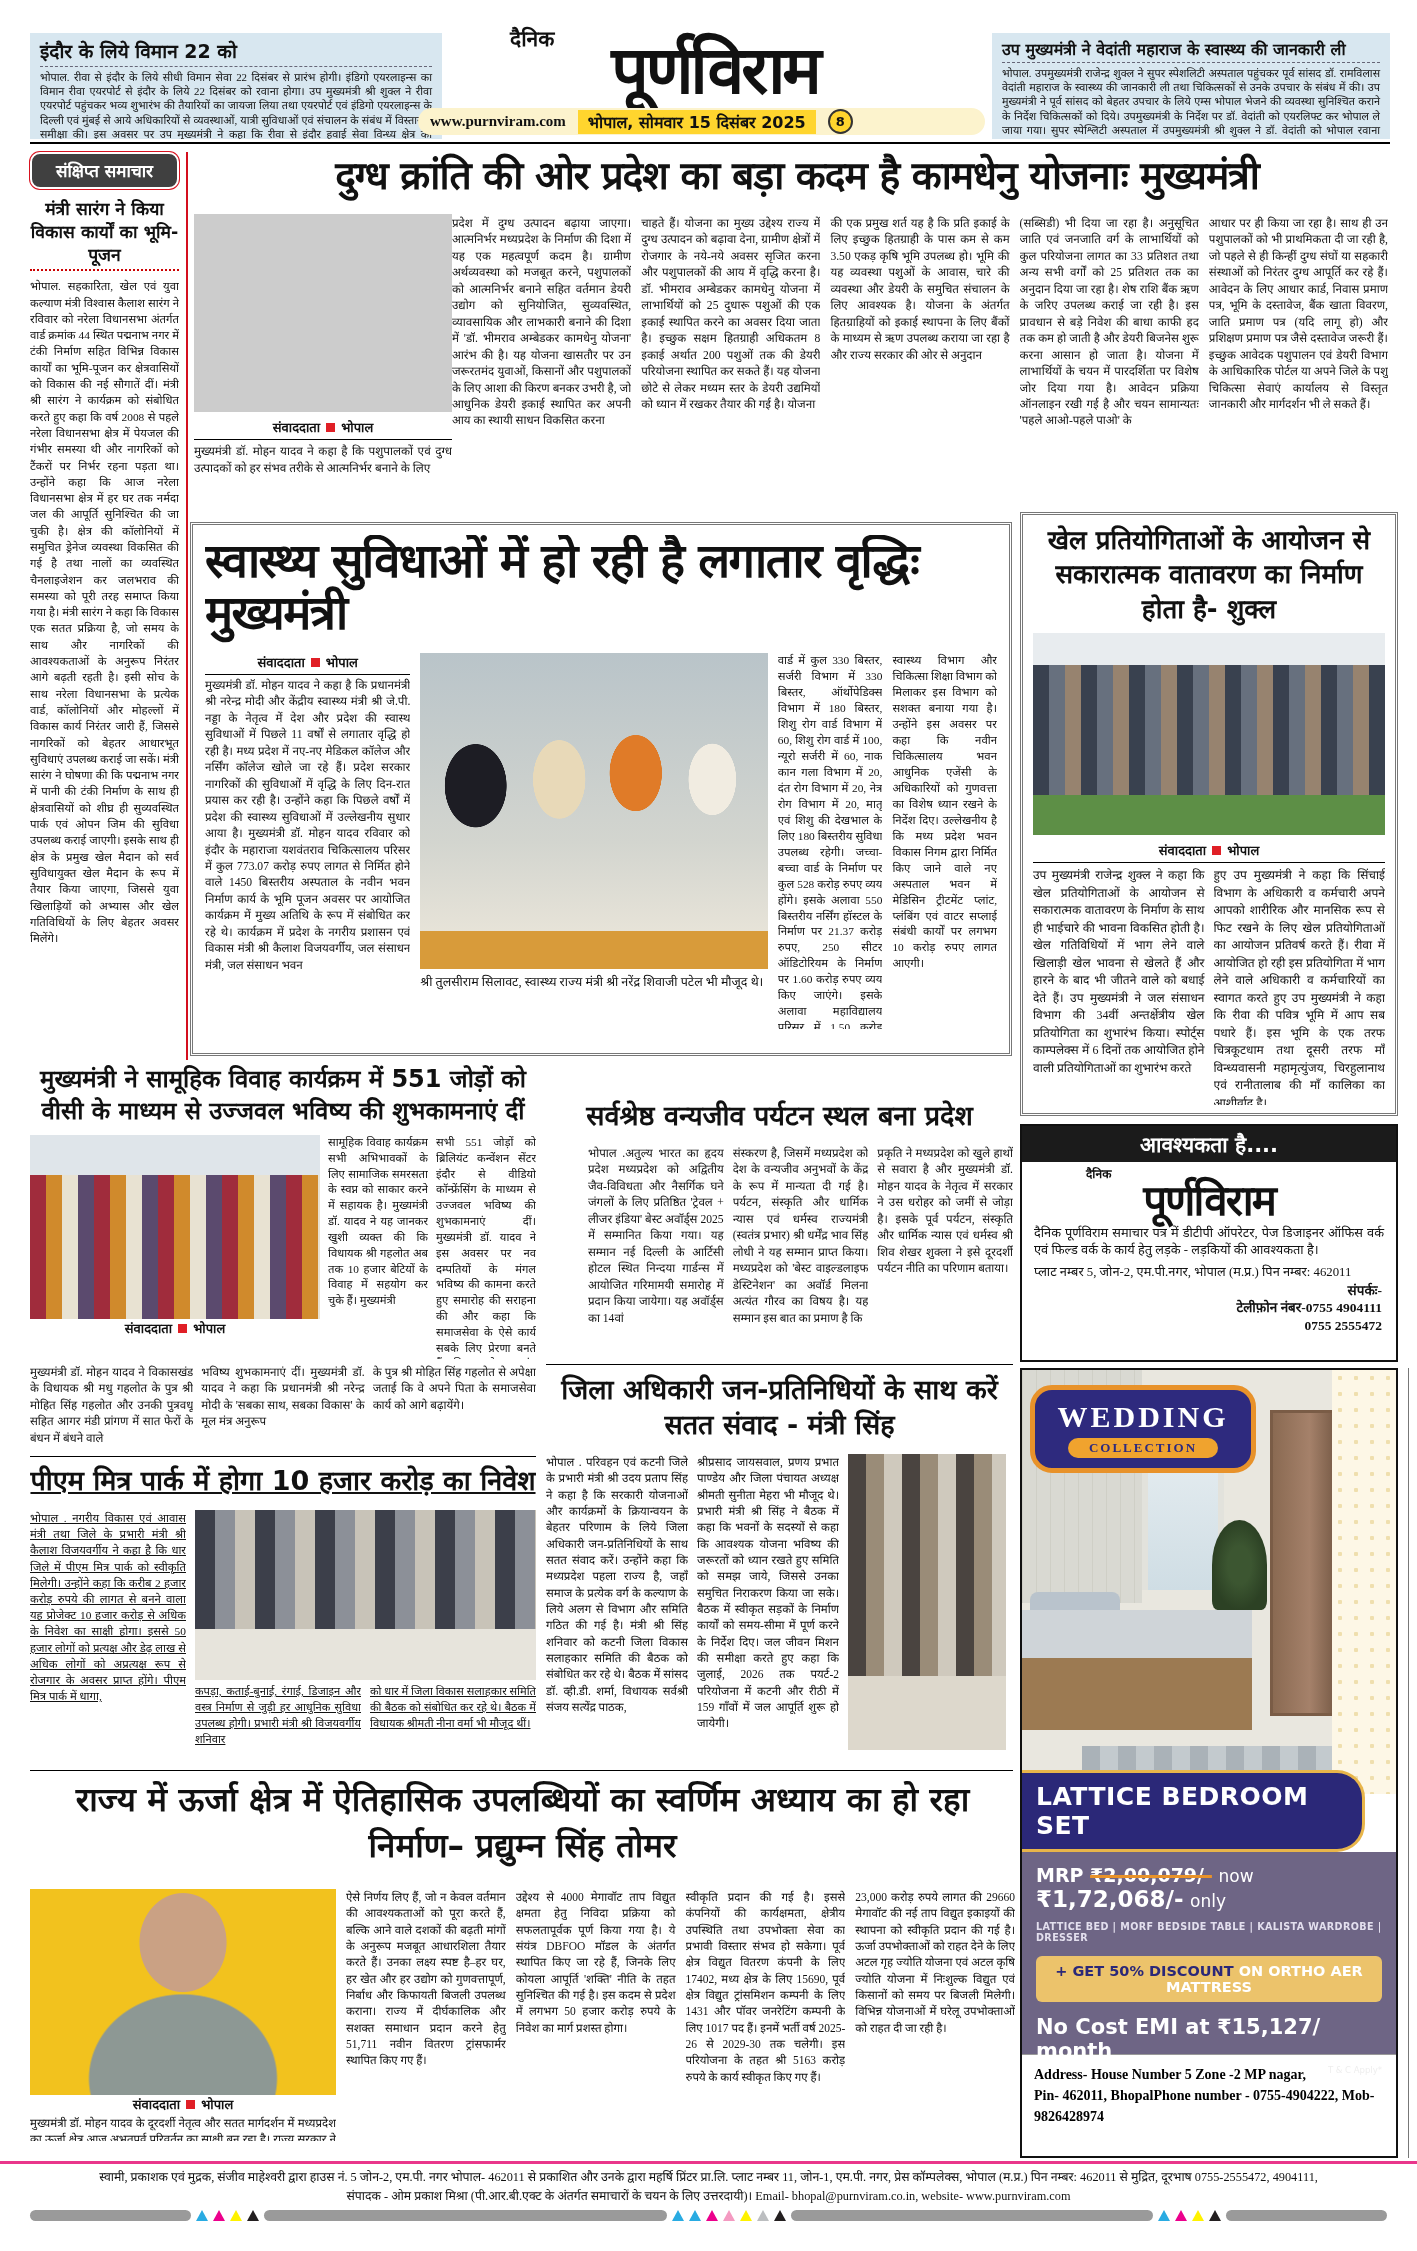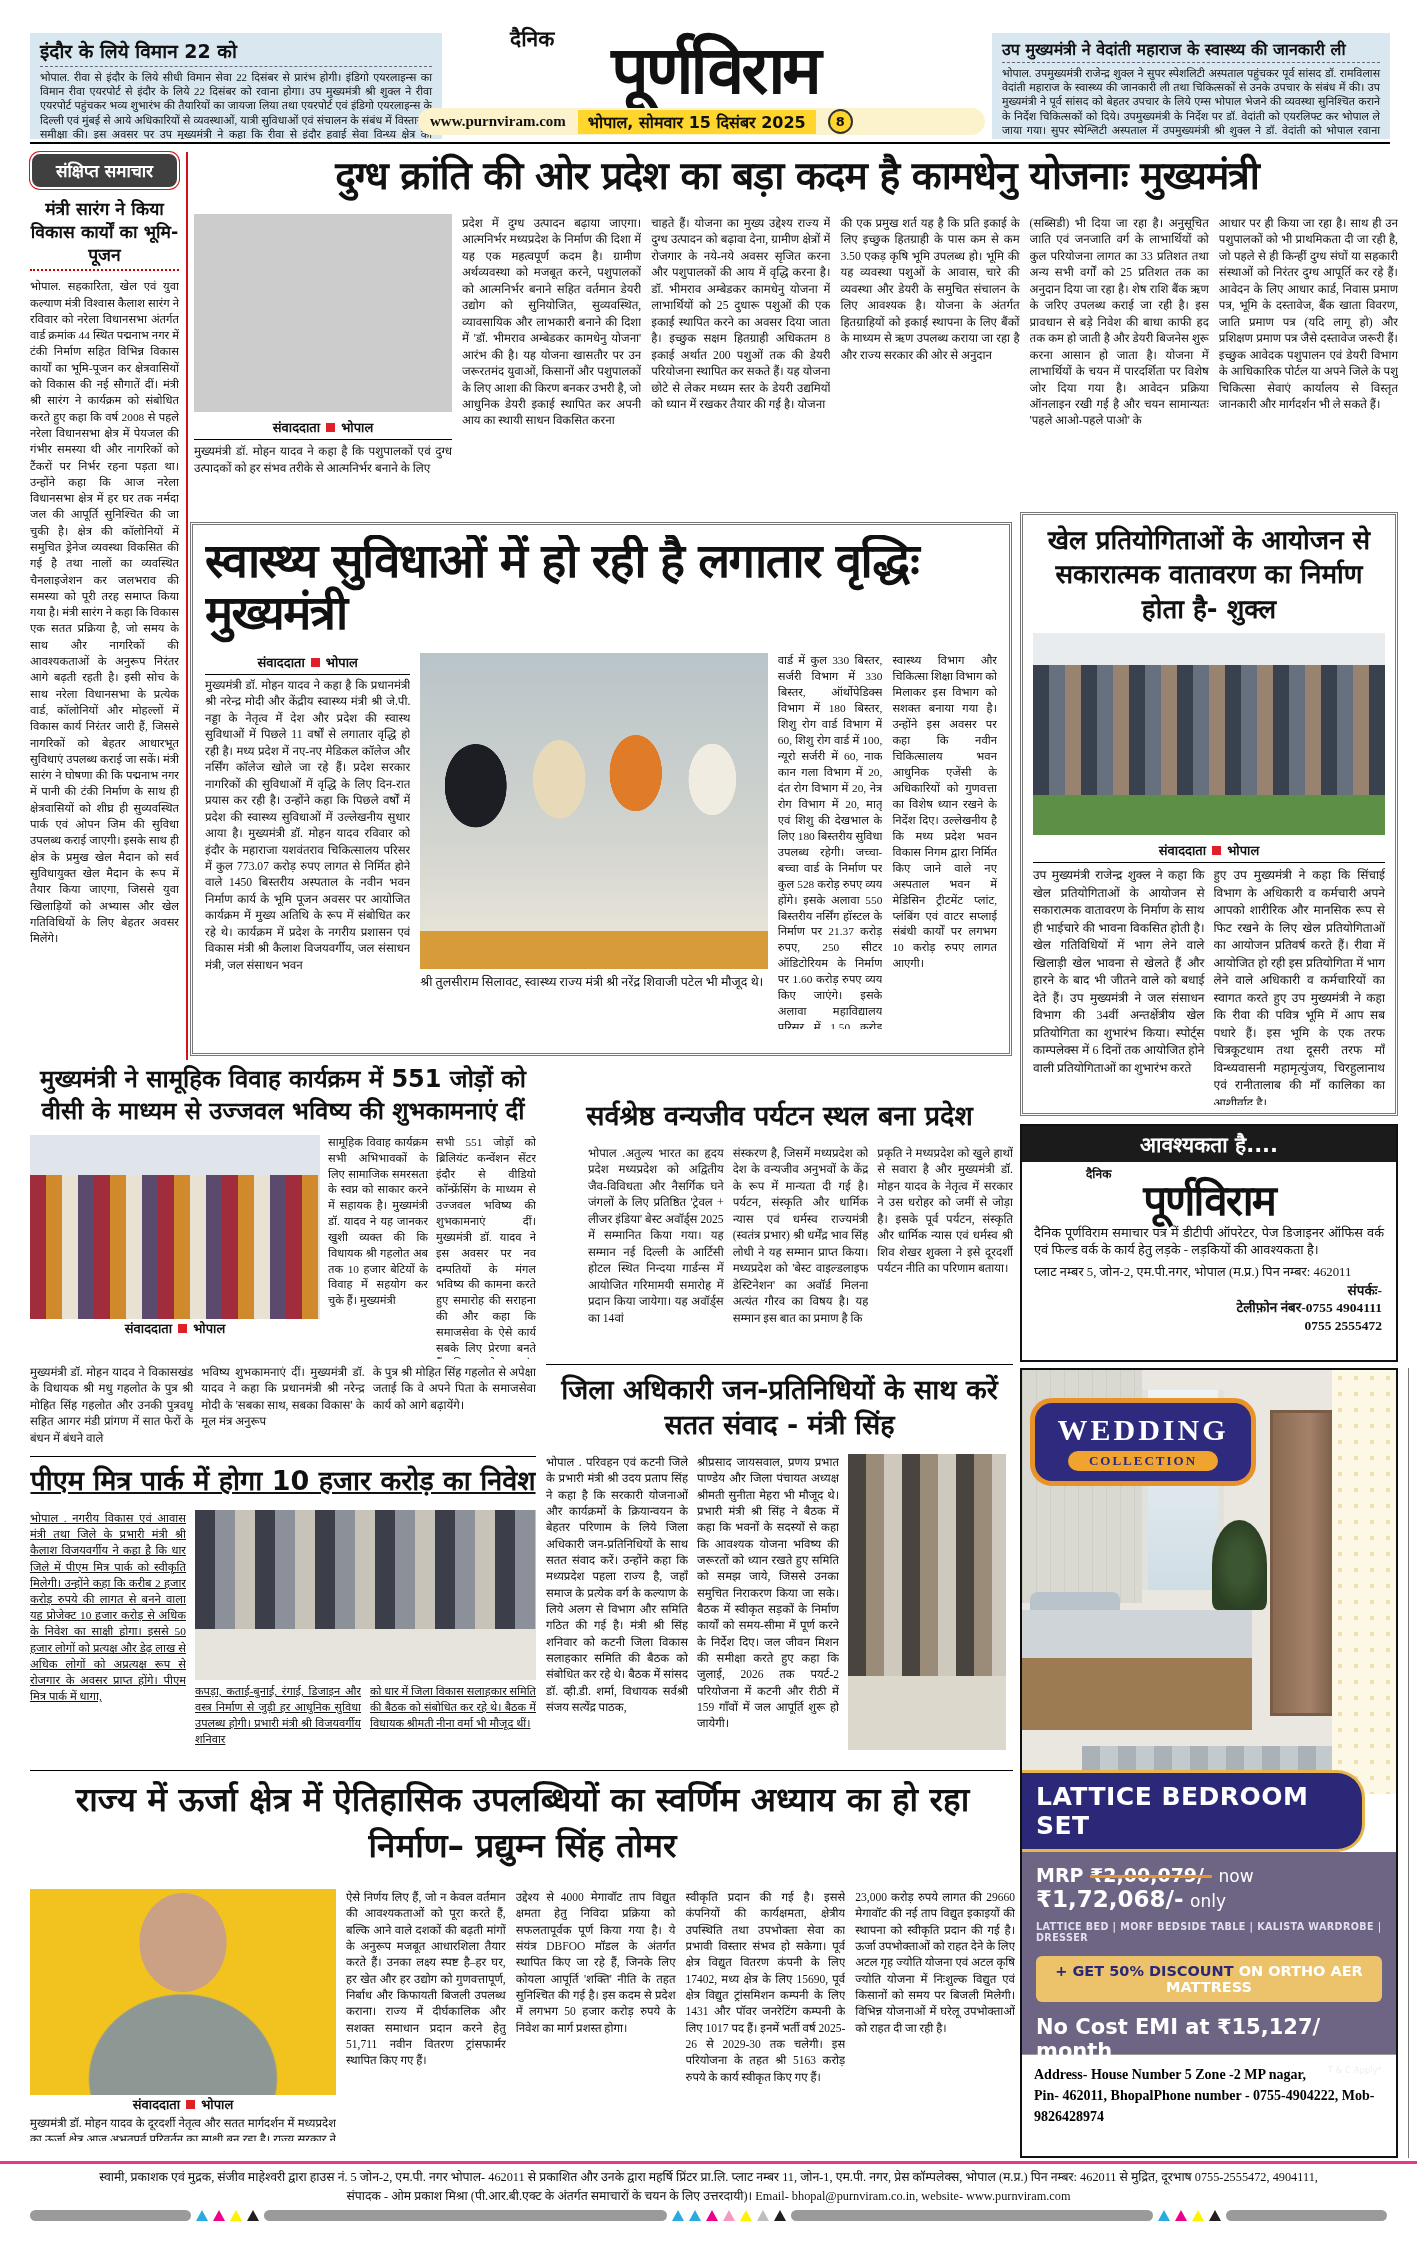--- a/index.html
+++ b/index.html
@@ -41,21 +41,21 @@
   .side-head{font:bold 17.5px/1.3 "DejaVu Sans",sans-serif;text-align:center;margin:9px 0 3px;}
   .side-dots{border-top:2px dotted #c00;margin:3px 0 7px;}
   .side-body{font:11.4px/1.43 "Liberation Serif",serif;text-align:justify;height:738px;overflow:hidden;}
 
   
   #dugdh-headline{left:196px;top:150px;width:1202px;height:58px;text-align:center;white-space:nowrap;
             font:bold 39px/1.35 "DejaVu Sans",sans-serif;letter-spacing:-1px;overflow:hidden;}
   #dugdh-photo{left:194px;top:214px;width:258px;height:198px;}
   #dugdh-sub{left:194px;top:418px;width:258px;height:96px;overflow:hidden;}
   #dugdh-sub .lead{font:11.8px/1.42 "Liberation Serif",serif;text-align:justify;margin-top:3px;}
-  #dugdh-cols{left:462px;top:216px;width:936px;height:294px;display:flex;gap:10px;}
+  #dugdh-cols{left:452px;top:216px;width:936px;height:294px;display:flex;gap:10px;}
 
   
   #health-box{left:190px;top:522px;width:822px;height:534px;border:3px double #777;padding:10px 12px;background:#fff;}
   .health-head{font:bold 47px/1.1 "DejaVu Sans",sans-serif;letter-spacing:-1.5px;height:110px;overflow:hidden;}
   #health-row{display:flex;gap:10px;margin-top:8px;height:376px;}
   .h-col1{width:208px;overflow:hidden;}
   .h-col1 .col-txt{font:11.6px/1.42 "Liberation Serif",serif;text-align:justify;height:330px;overflow:hidden;}
   .h-photo-wrap{width:352px;}
   #p-pujan{height:316px;}
   .h-caption{font:12.5px/1.32 "Liberation Serif",serif;margin-top:5px;}
@@ -129,21 +129,21 @@
   .bd-wall{position:absolute;left:0;top:0;width:120px;height:55%;background:#d9d9d2;
     background-image:linear-gradient(90deg,#cfcfc6 1px,transparent 1px);background-size:14px 14px;}
   .bd-window{position:absolute;left:120px;top:20px;width:70px;height:200px;background:linear-gradient(180deg,#eef3f5,#cfdde4);border-left:6px solid #e2e2dc;border-right:6px solid #e2e2dc;}
   .bd-plant{position:absolute;left:190px;top:150px;width:55px;height:90px;border-radius:50% 50% 10% 10%;background:radial-gradient(#3c5631 30%,#2c4124 70%);}
   .bd-wardrobe{position:absolute;left:248px;top:40px;width:122px;height:300px;
     background:linear-gradient(90deg,#8a6a52,#a5816a 30%,#6f5440 55%,#96755d);border:3px solid #7a5c46;}
   .bd-bed{position:absolute;left:0px;top:240px;width:230px;height:120px;
     background:linear-gradient(180deg,#cfd4d8 0 40%,#9c7a52 40%);}
   .bd-pillow{position:absolute;left:8px;top:222px;width:90px;height:34px;border-radius:8px;background:#b9c3cc;}
   .bd-rug{position:absolute;left:60px;bottom:0;width:260px;height:48px;background:repeating-linear-gradient(90deg,#aab2b8 0 18px,#c3cace 18px 36px);}
-  .wed-badge{position:absolute;left:8px;top:28px;width:208px;background:#2e2a7e;border:5px solid #e8922a;
+  .wed-badge{position:absolute;left:8px;top:15px;width:208px;background:#2e2a7e;border:5px solid #e8922a;
     border-radius:22px;text-align:center;padding:10px 4px 2px;}
   .wed-word{color:#fff;font:bold 30px "Liberation Serif",serif;letter-spacing:3px;}
   .wed-col{background:#f0a32e;color:#2e2a7e;border-radius:10px;width:150px;margin:4px auto 8px;
     font:bold 13px "Liberation Serif",serif;letter-spacing:2px;padding:2px 0;}
   .g-banner{position:relative;width:326px;margin-top:-24px;background:#2b2878;color:#fff;
     font:bold 25px "DejaVu Sans",sans-serif;padding:9px 0 9px 14px;border:3px solid #e8b54a;border-left:none;
     border-radius:0 28px 28px 0;letter-spacing:0.5px;}
   .g-purple{background:#6e6585;height:202px;color:#fff;padding:12px 14px;box-sizing:border-box;}
   .g-price{font:bold 19px "DejaVu Sans",sans-serif;}
   .g-price .old{text-decoration:line-through;text-decoration-color:#e8922a;text-decoration-thickness:3px;}

